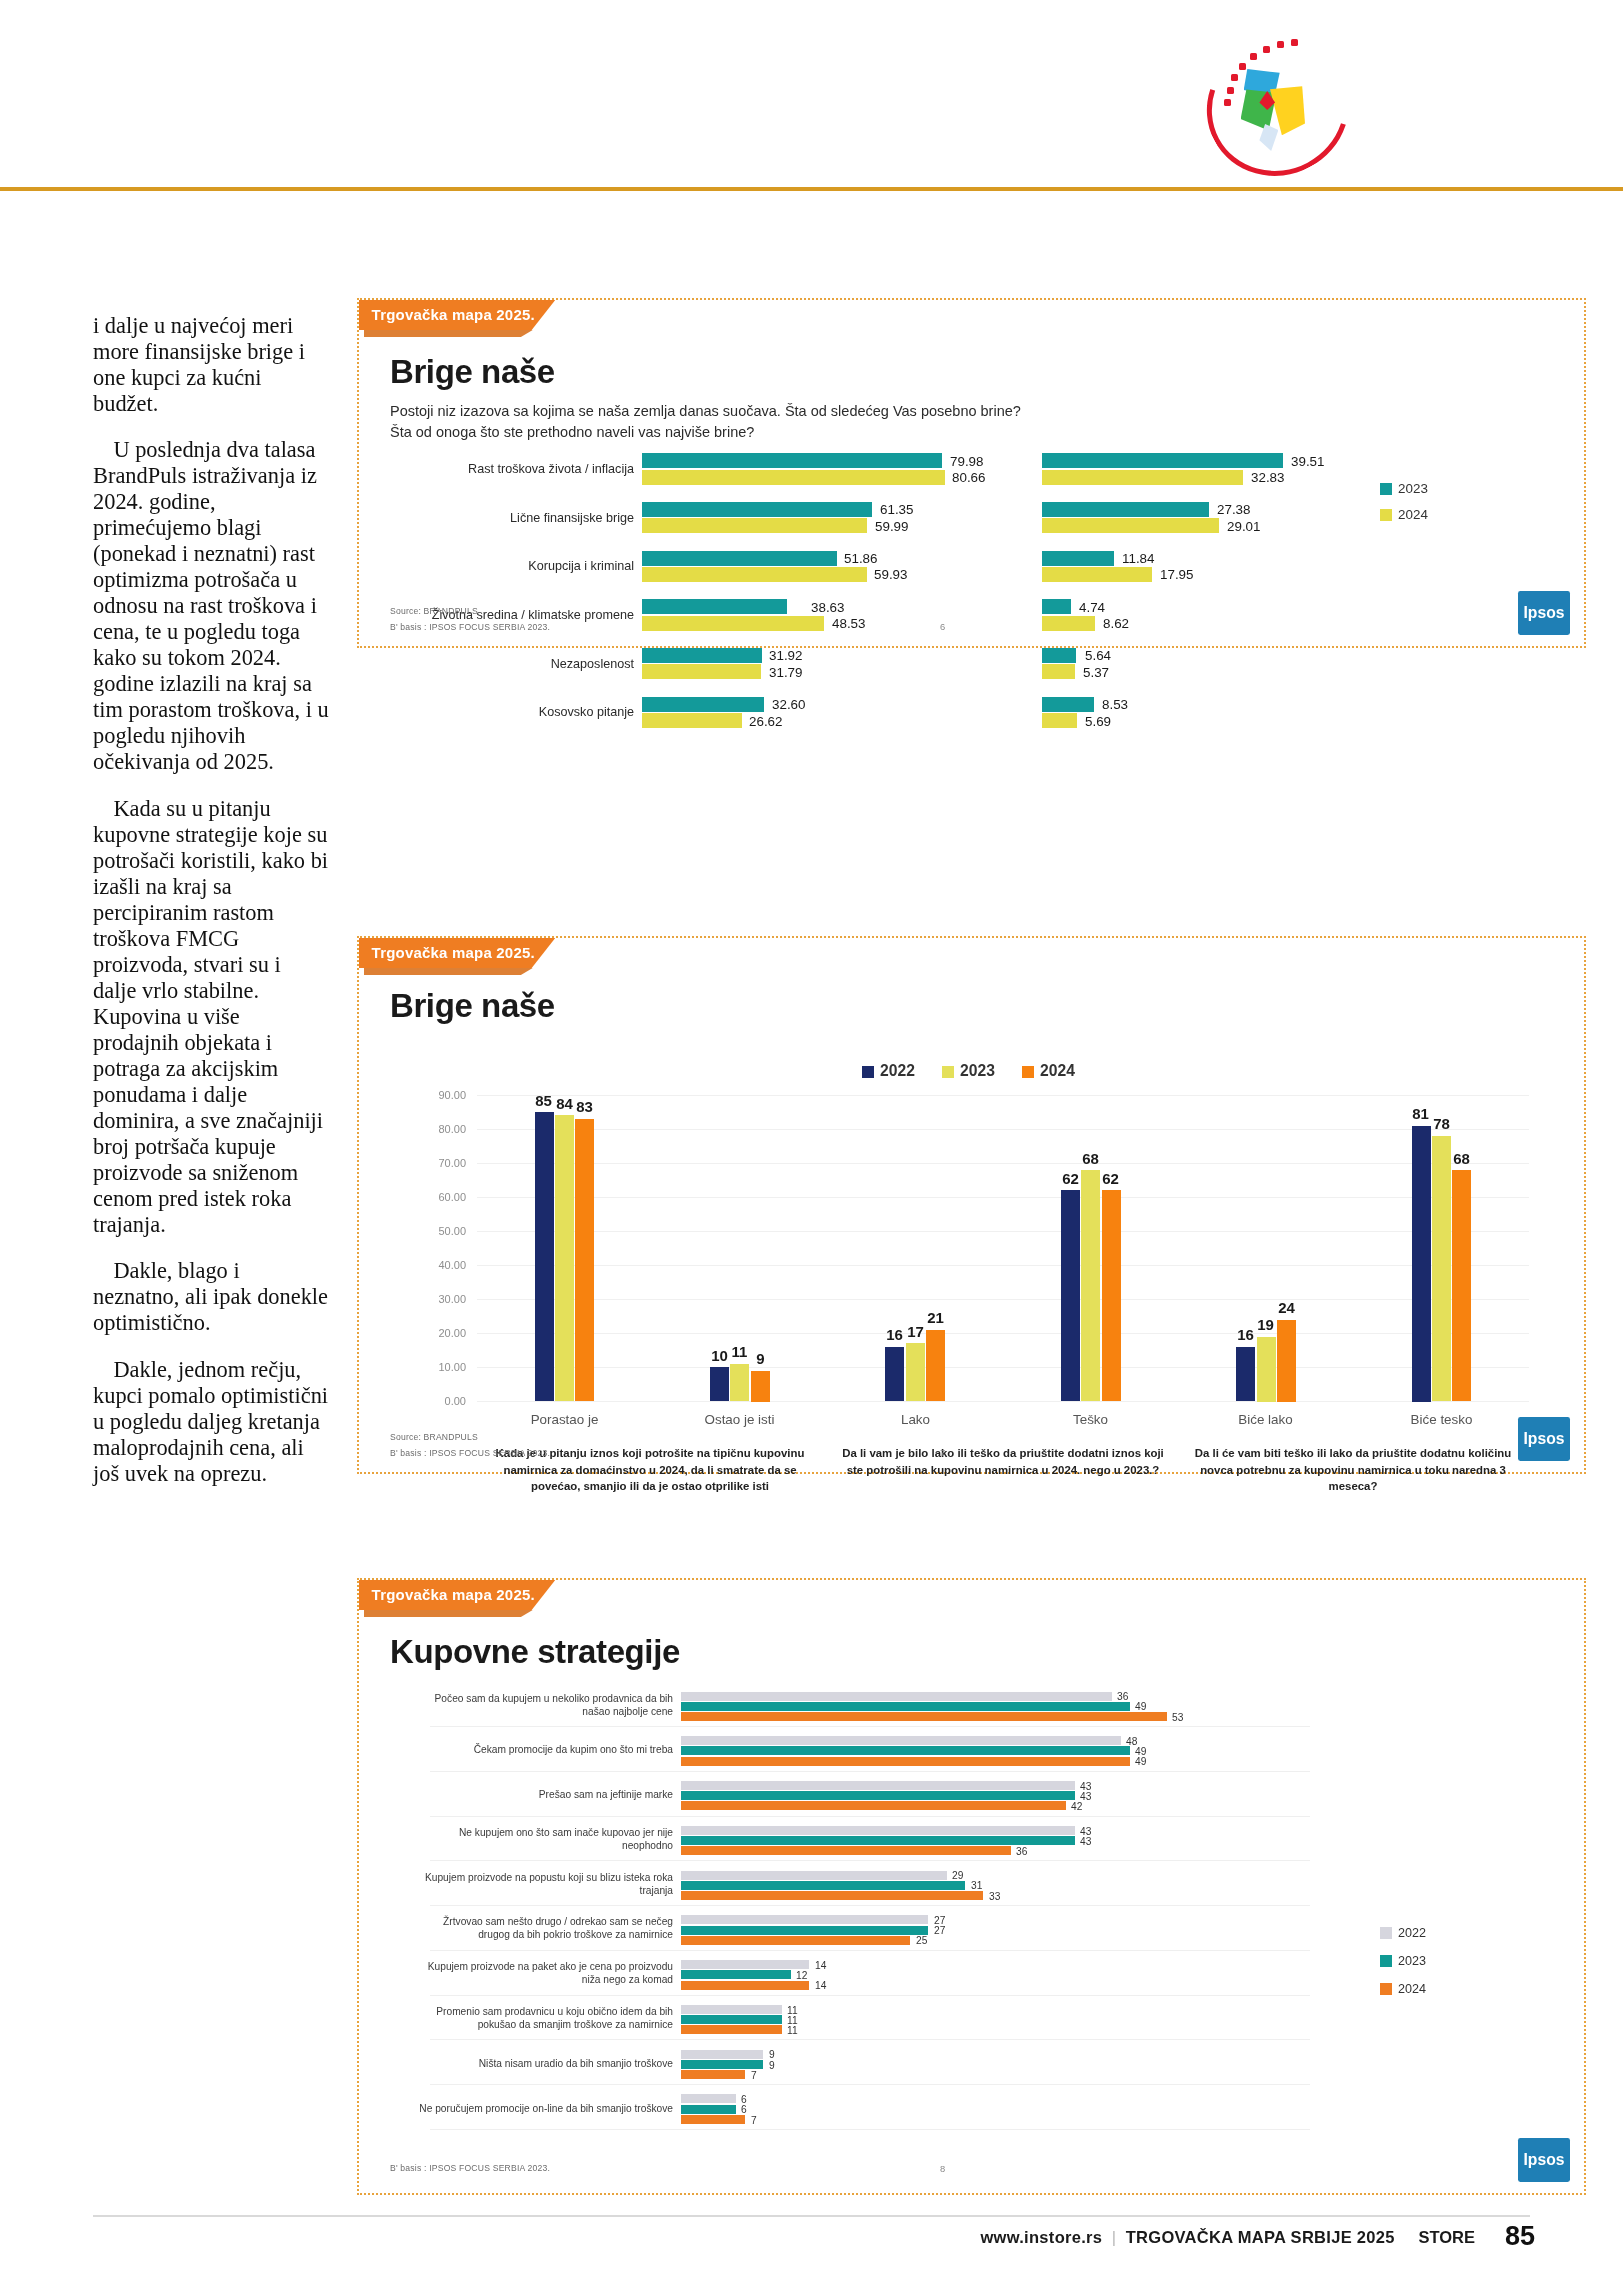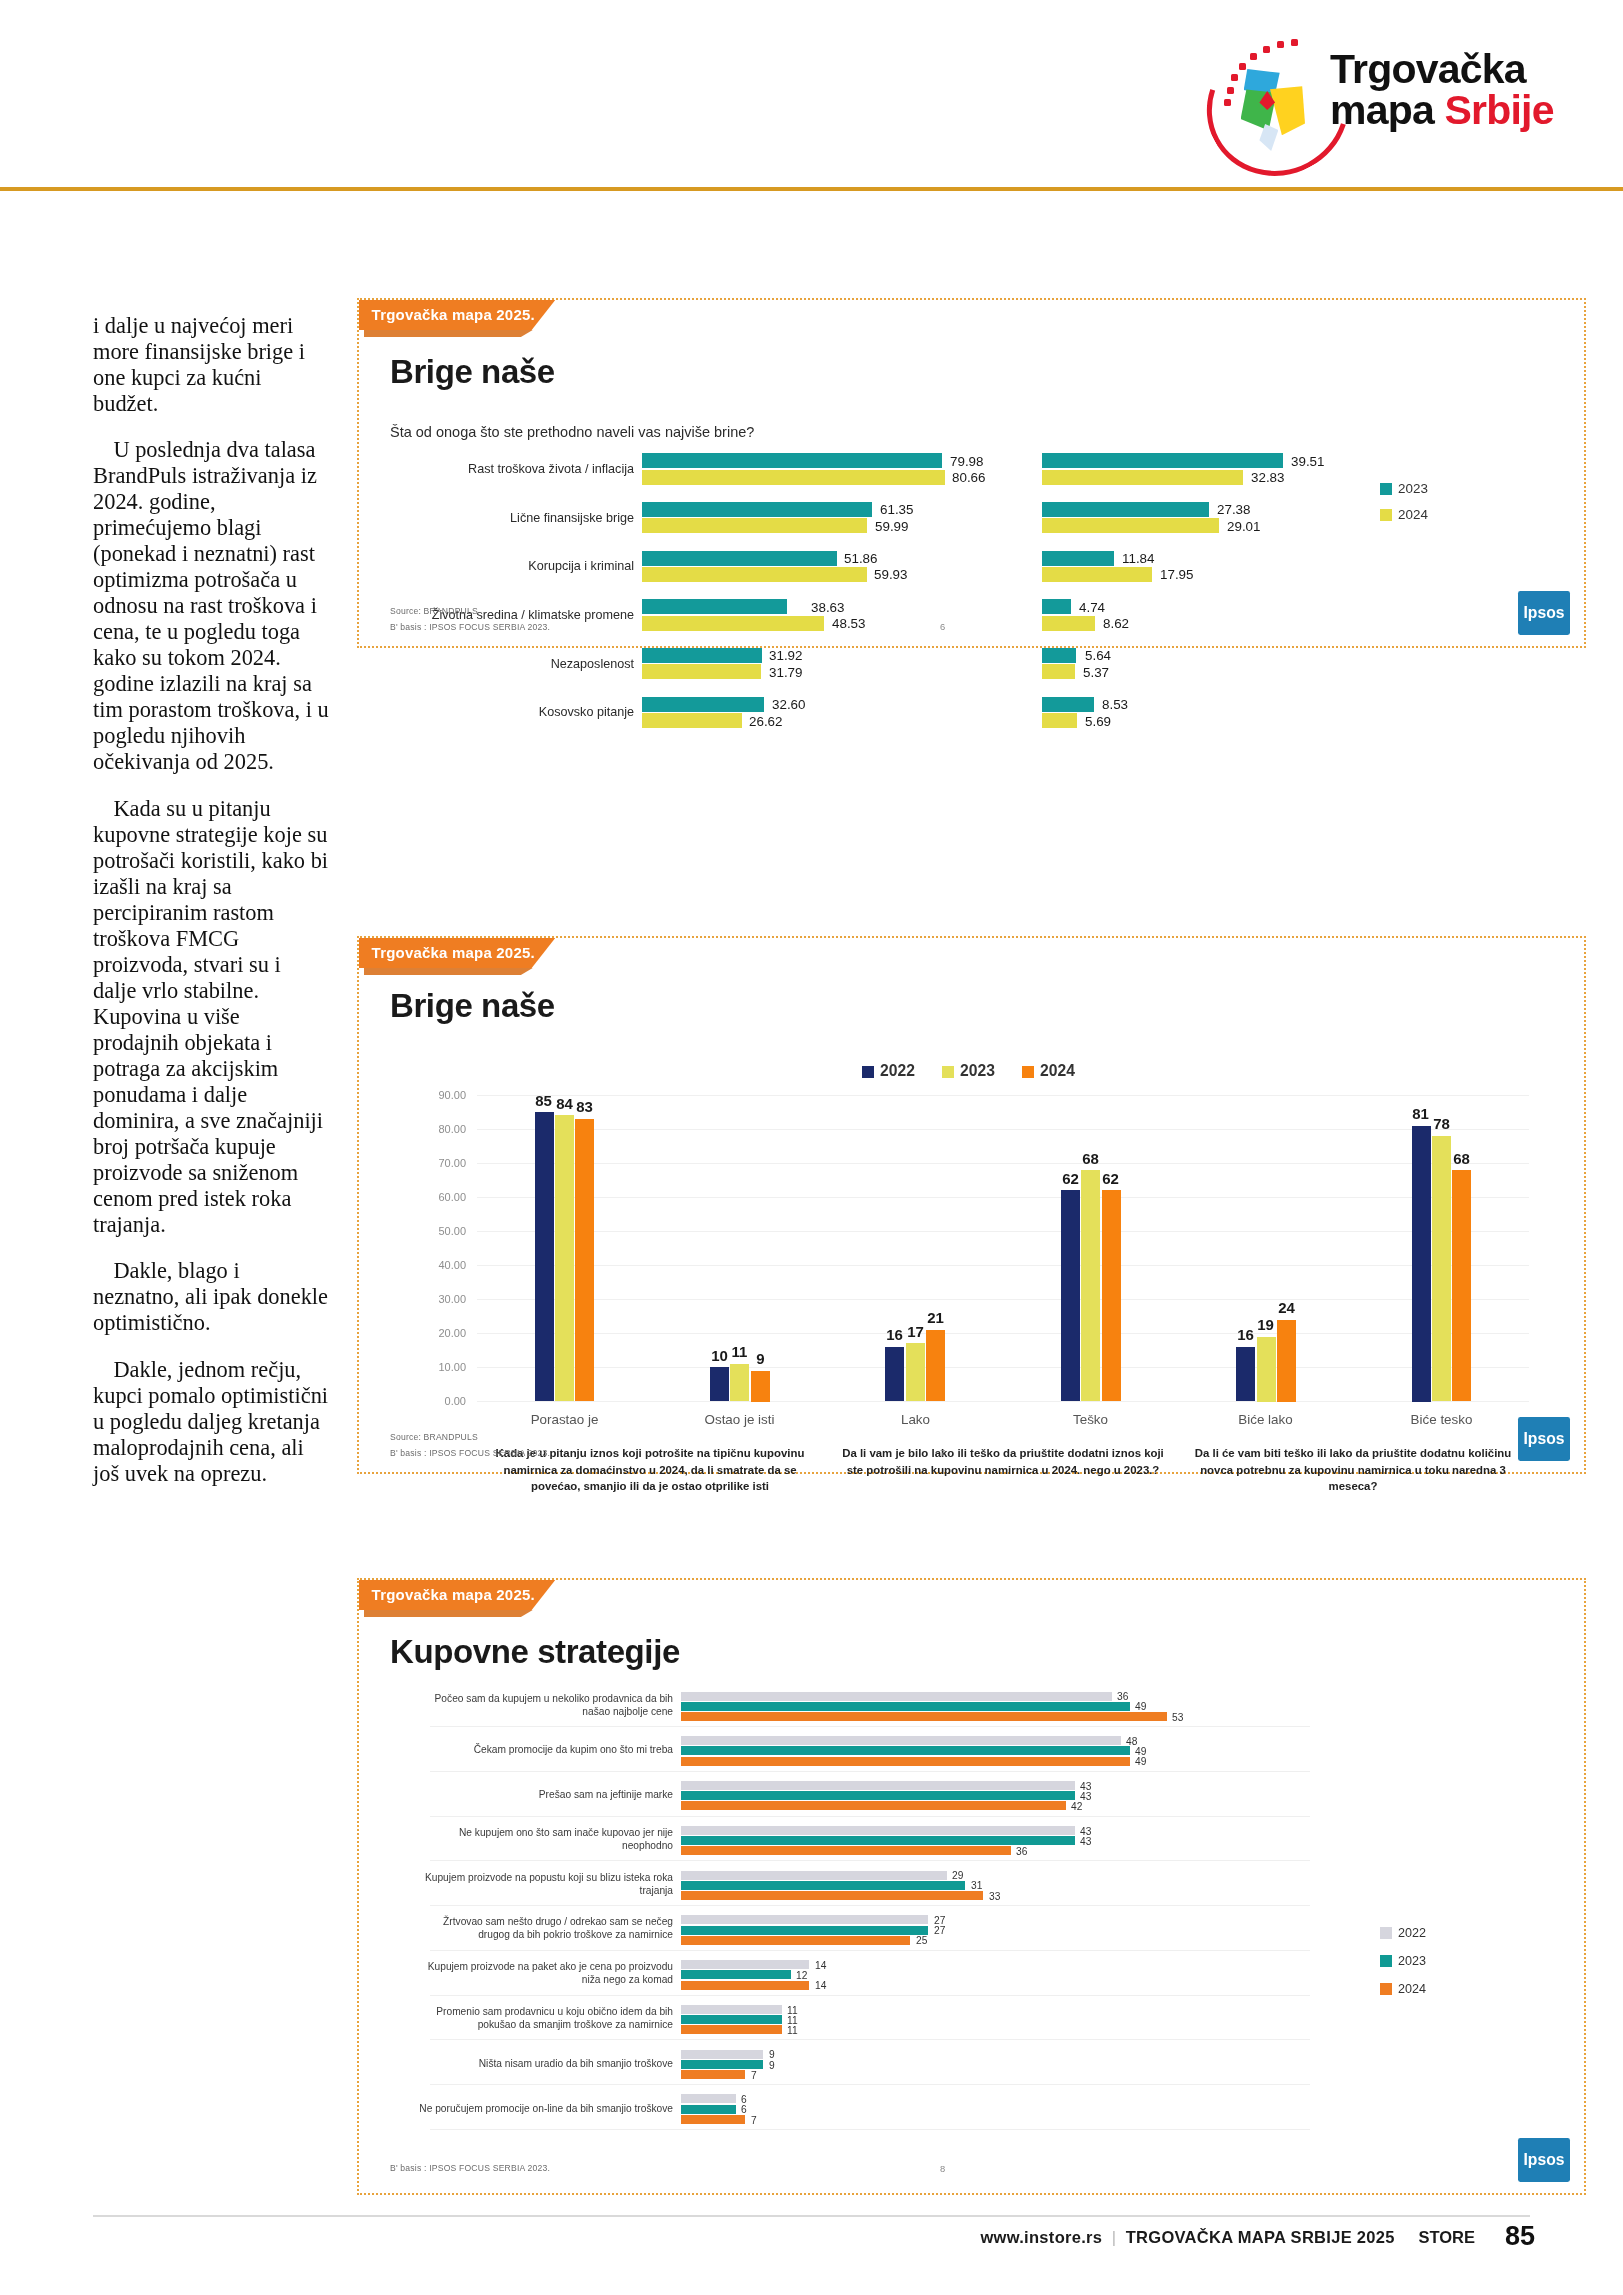--- a/index.html
+++ b/index.html
@@ -113,40 +113,37 @@
            clip-path:polygon(10% 0,100% 14%,86% 100%,0 78%)"></div>
       <div class="mapseg" style="left:1.6px;top:20.4px;width:36px;height:41px;background:#3fb54a;
            clip-path:polygon(16% 0,100% 8%,78% 100%,0 72%)"></div>
       <div class="mapseg" style="left:31px;top:17.3px;width:35px;height:49px;background:#ffd21f;
            clip-path:polygon(0 6%,92% 0,100% 76%,34% 100%)"></div>
       <div class="mapseg" style="left:20.4px;top:22px;width:15.7px;height:19px;background:#e2192c;
            clip-path:polygon(50% 0,100% 60%,50% 100%,0 60%)"></div>
       <div class="mapseg" style="left:20.4px;top:55px;width:19px;height:27px;background:#d7e6f5;
            clip-path:polygon(30% 0,100% 22%,62% 100%,0 60%)"></div>
     </div>
-    <div id="logo-text">
-      <div class="logo-line1">Trgovačka</div>
-      <div class="logo-line2"><span>mapa </span><span class="srb">Srbije</span></div>
-    </div>
   </div>
   <div id="rule-gold"></div>
 </div>
 
 <div id="article">
   <p>i dalje u najvećoj meri more finansijske brige i one kupci za kućni budžet.</p>
   <p class="indent">U poslednja dva talasa BrandPuls istraživanja iz 2024. godine, primećujemo blagi (ponekad i neznatni) rast optimizma potrošača u odnosu na rast troškova i cena, te u pogledu toga kako su tokom 2024. godine izlazili na kraj sa tim porastom troškova, i u pogledu njihovih očekivanja od 2025.</p>
   <p class="indent">Kada su u pitanju kupovne strategije koje su potrošači koristili, kako bi izašli na kraj sa percipiranim rastom troškova FMCG proizvoda, stvari su i dalje vrlo stabilne. Kupovina u više prodajnih objekata i potraga za akcijskim ponudama i dalje dominira, a sve značajniji broj potršača kupuje proizvode sa sniženom cenom pred istek roka trajanja.</p>
   <p class="indent">Dakle, blago i neznatno, ali ipak donekle optimistično.</p>
   <p class="indent">Dakle, jednom rečju, kupci pomalo optimistični u pogledu daljeg kretanja maloprodajnih cena, ali još uvek na oprezu.</p>
 </div>
 
 <div class="panel" id="panel1">
   <div class="tab">Trgovačka mapa 2025.</div>
   <div class="tab-shadow"></div>
   <div class="panel-title" style="left:31px;top:53px">Brige naše</div>
+  <div class="panel-sub" style="left:31px;top:101px;width:942px">Postoji niz izazova sa kojima se naša zemlja danas suočava.  Šta od sledećeg Vas posebno brine?</div>
   <div class="panel-sub" style="left:31px;top:122px;width:942px">Šta od onoga što ste prethodno naveli vas najviše brine?</div>
   <div id="p1-plot">
       <div class="p1-row-label" style="top:169px;right:950px">Rast troškova života / inflacija</div>
       <div class="hbar y23" style="left:283px;top:153px;width:300px"></div>
       <div class="hval" style="left:591px;top:161px">79.98</div>
       <div class="hbar y24" style="left:283px;top:170px;width:303px"></div>
       <div class="hval" style="left:593px;top:177px">80.66</div>
       <div class="hbar y23" style="left:683px;top:153px;width:241px"></div>
       <div class="hval" style="left:932px;top:161px">39.51</div>
       <div class="hbar y24" style="left:683px;top:170px;width:201px"></div>

